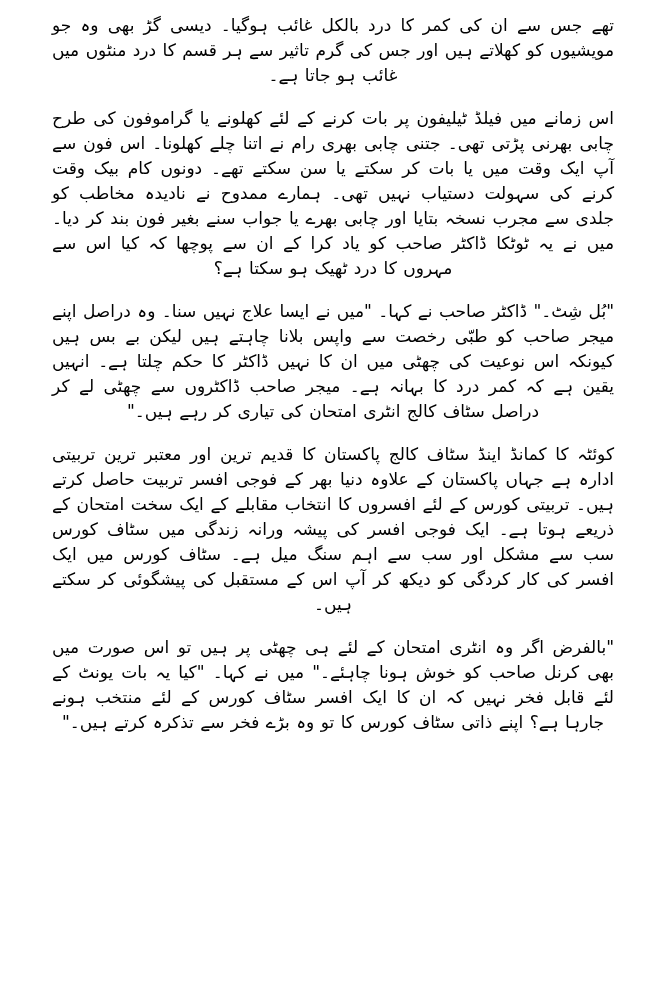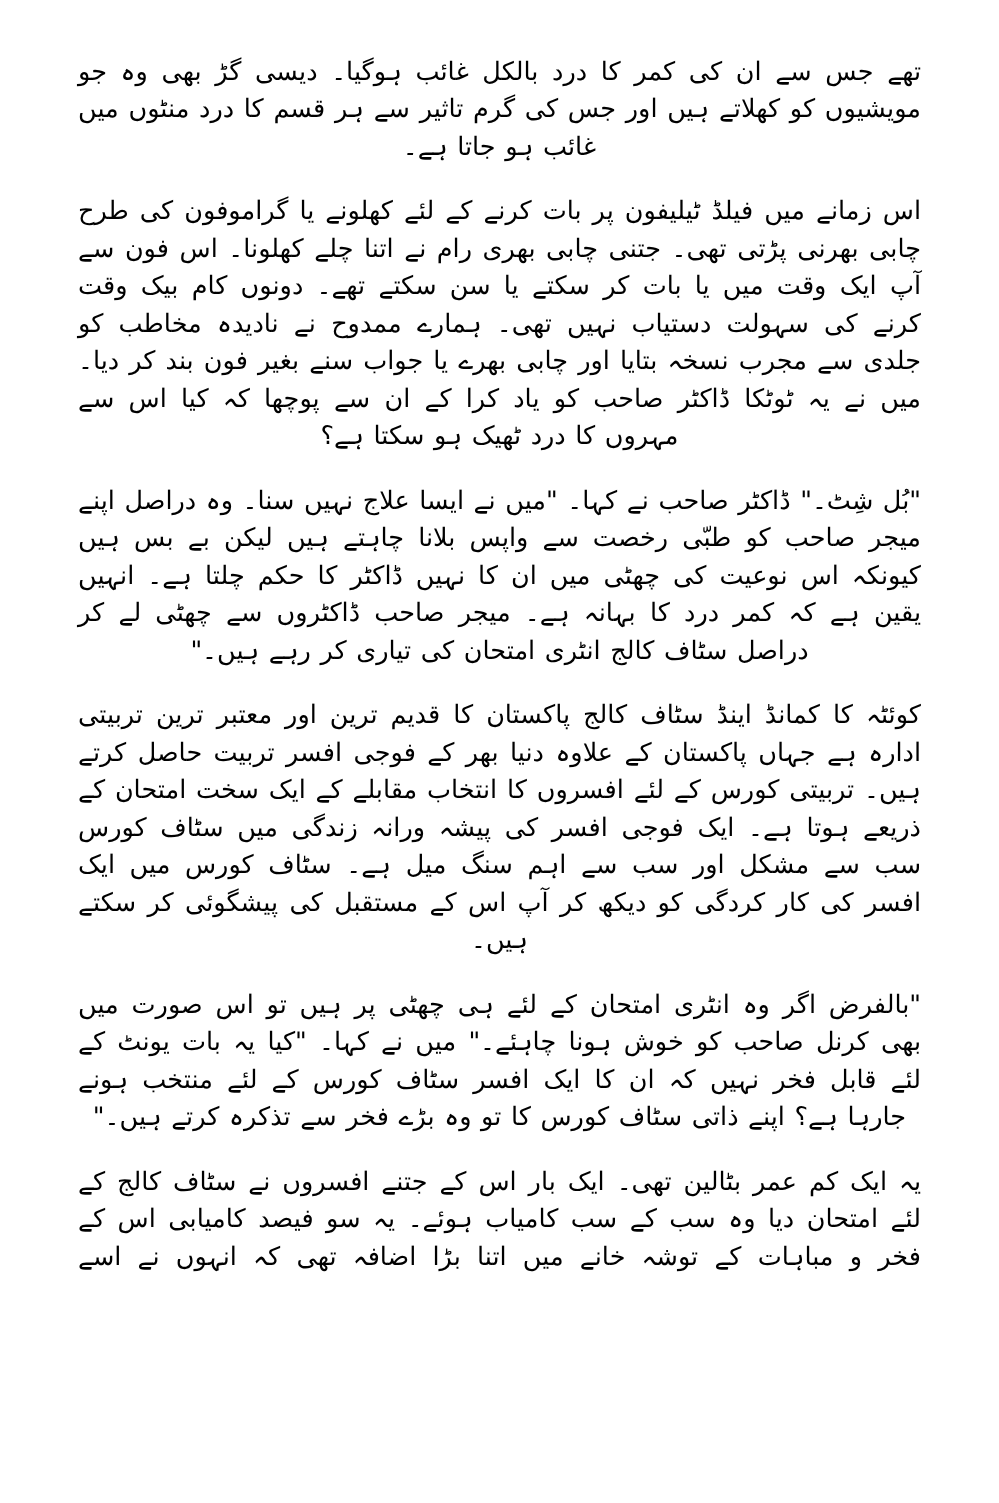--- a/index.html
+++ b/index.html
@@ -7,21 +7,21 @@
     padding: 0;
     background: #ffffff;
   }
   .page {
     position: relative;
     width: 666px;
     height: 1002px;
     background: #ffffff;
     overflow: hidden;
     box-sizing: border-box;
-    padding: 36px 52px 0 52px;
+    padding: 13px 52px 0 52px;
   }
   .text-block {
     direction: rtl;
     unicode-bidi: embed;
     font-family: "DejaVu Sans", sans-serif;
     font-size: 17px;
     color: #000000;
     width: 100%;
   }
   p.para {
@@ -40,15 +40,14 @@
 </head>
 <body>
 
 <div class="page">
   <div class="text-block" dir="rtl">
     <p class="para">تھے جس سے ان کی کمر کا درد بالکل غائب ہوگیا۔ دیسی گڑ بھی وہ جو مویشیوں کو کھلاتے ہیں اور جس کی گرم تاثیر سے ہر قسم کا درد منٹوں میں غائب ہو جاتا ہے۔</p>
     <p class="para">اس زمانے میں فیلڈ ٹیلیفون پر بات کرنے کے لئے کھلونے یا گراموفون کی طرح چابی بھرنی پڑتی تھی۔ جتنی چابی بھری رام نے اتنا چلے کھلونا۔ اس فون سے آپ ایک وقت میں یا بات کر سکتے یا سن سکتے تھے۔ دونوں کام بیک وقت کرنے کی سہولت دستیاب نہیں تھی۔ ہمارے ممدوح نے نادیدہ مخاطب کو جلدی سے مجرب نسخہ بتایا اور چابی بھرے یا جواب سنے بغیر فون بند کر دیا۔ میں نے یہ ٹوٹکا ڈاکٹر صاحب کو یاد کرا کے ان سے پوچھا کہ کیا اس سے مہروں کا درد ٹھیک ہو سکتا ہے؟</p>
     <p class="para">"بُل شِٹ۔" ڈاکٹر صاحب نے کہا۔ "میں نے ایسا علاج نہیں سنا۔ وہ دراصل اپنے میجر صاحب کو طبّی رخصت سے واپس بلانا چاہتے ہیں لیکن بے بس ہیں کیونکہ اس نوعیت کی چھٹی میں ان کا نہیں ڈاکٹر کا حکم چلتا ہے۔ انہیں یقین ہے کہ کمر درد کا بہانہ ہے۔ میجر صاحب ڈاکٹروں سے چھٹی لے کر دراصل سٹاف کالج انٹری امتحان کی تیاری کر رہے ہیں۔"</p>
     <p class="para">کوئٹہ کا کمانڈ اینڈ سٹاف کالج پاکستان کا قدیم ترین اور معتبر ترین تربیتی ادارہ ہے جہاں پاکستان کے علاوہ دنیا بھر کے فوجی افسر تربیت حاصل کرتے ہیں۔ تربیتی کورس کے لئے افسروں کا انتخاب مقابلے کے ایک سخت امتحان کے ذریعے ہوتا ہے۔ ایک فوجی افسر کی پیشہ ورانہ زندگی میں سٹاف کورس سب سے مشکل اور سب سے اہم سنگ میل ہے۔ سٹاف کورس میں ایک افسر کی کار کردگی کو دیکھ کر آپ اس کے مستقبل کی پیشگوئی کر سکتے ہیں۔</p>
     <p class="para">"بالفرض اگر وہ انٹری امتحان کے لئے ہی چھٹی پر ہیں تو اس صورت میں بھی کرنل صاحب کو خوش ہونا چاہئے۔" میں نے کہا۔ "کیا یہ بات یونٹ کے لئے قابل فخر نہیں کہ ان کا ایک افسر سٹاف کورس کے لئے منتخب ہونے جارہا ہے؟ اپنے ذاتی سٹاف کورس کا تو وہ بڑے فخر سے تذکرہ کرتے ہیں۔"</p>
-    <p class="para continues">یہ ایک کم عمر بٹالین تھی۔ ایک بار اس کے جتنے افسروں نے سٹاف کالج کے لئے امتحان دیا وہ سب کے سب کامیاب ہوئے۔ یہ سو فیصد کامیابی اس کے فخر و مباہات کے توشہ خانے میں اتنا بڑا اضافہ تھی کہ انہوں نے اسے</p>
   </div>
 </div>
 
 </body></html>

